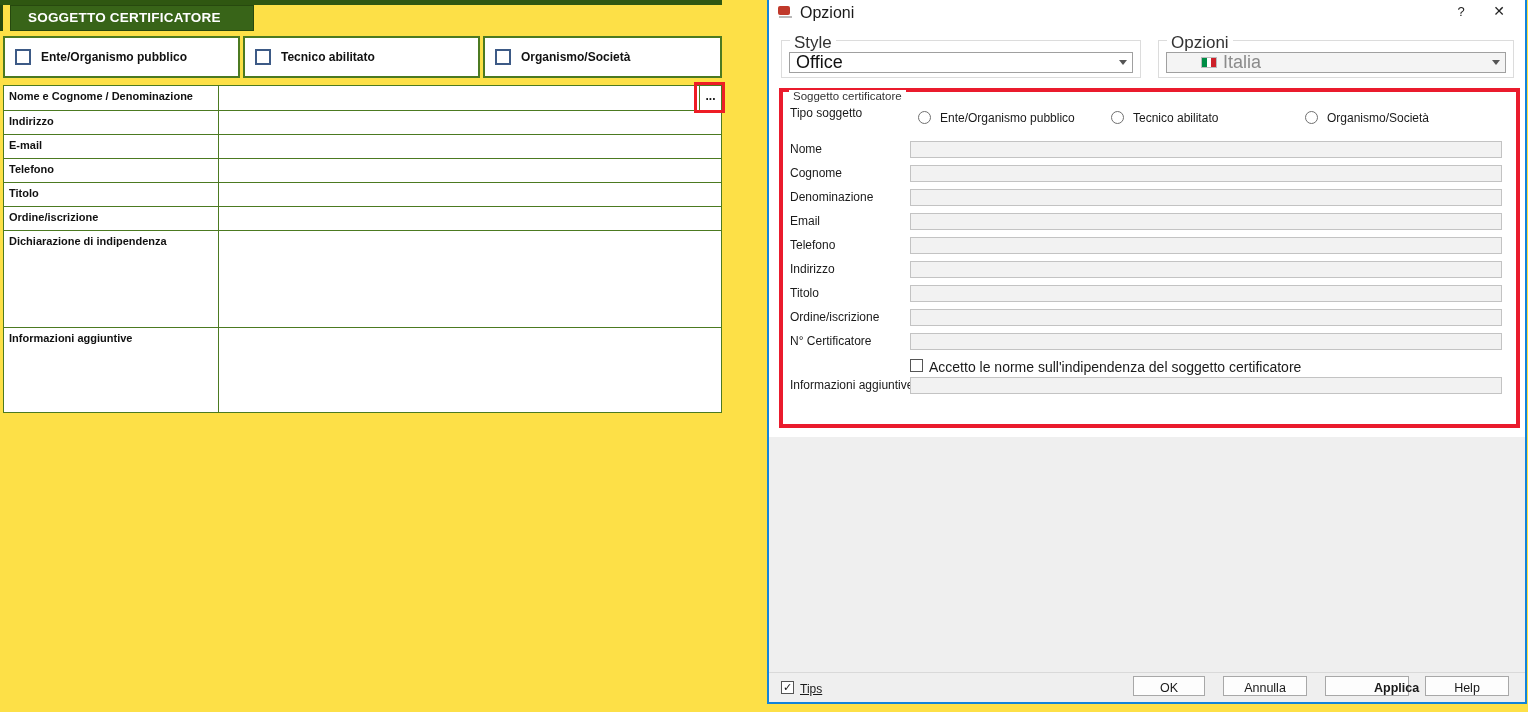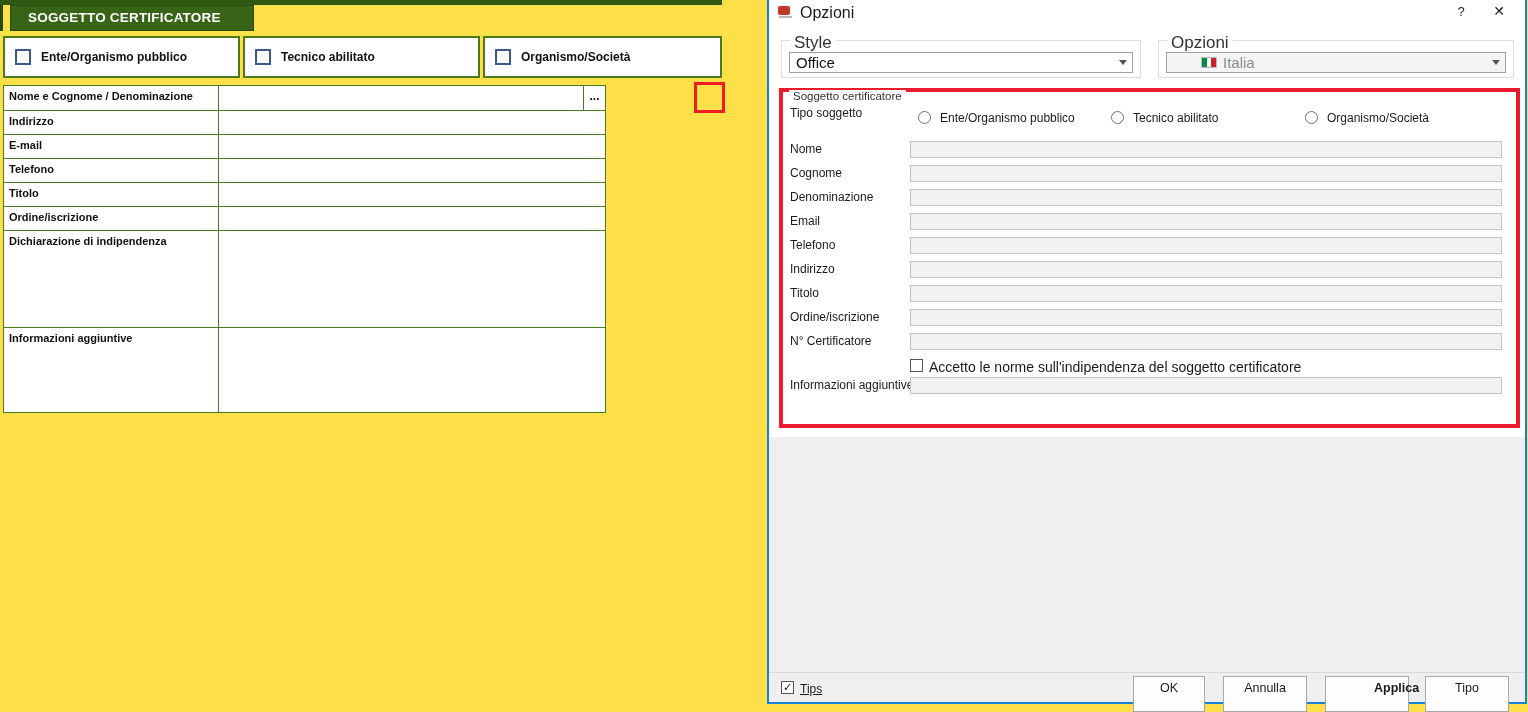--- a/index.html
+++ b/index.html
@@ -15,21 +15,21 @@
     border:1px solid #27490e; color:#fff; font-weight:bold; font-size:13.5px;
     line-height:24px; padding-left:17px; letter-spacing:.2px; }
   .cbbox { top:36px; height:42px; border:2px solid #4c7a21; display:flex;
     align-items:center; gap:10px; padding-left:10px; background:#fff; }
   .cbbox.b1 { left:3px;   width:237px; }
   .cbbox.b2 { left:243px; width:237px; }
   .cbbox.b3 { left:483px; width:239px; }
   .cbsq { width:16px; height:16px; border:2px solid #3d5a86; background:#fff; flex:0 0 auto; }
   .cblbl { font-weight:bold; font-size:12px; color:#111; }
 
-  .ltable { left:3px; top:85px; width:603px; border:1px solid #4c7a21; background:#fff; }
+  .ltable { left:3px; top:85px; width:719px; border:1px solid #4c7a21; background:#fff; }
   .rw { display:flex; height:24px; border-top:1px solid #4c7a21; }
   .rw:first-child { border-top:none; }
   .rw.tall1 { height:97px; }
   .rw.tall2 { height:85px; }
   .rw .lbl { width:215px; border-right:1px solid #4c7a21; font-weight:bold;
     font-size:11px; color:#111; padding:4px 5px 0 5px; }
   .rw .val { flex:1; display:flex; font-size:11px; color:#111; }
   .dots-cell { margin-left:auto; width:22px; border-left:1px solid #4c7a21;
     text-align:center; font-weight:bold; font-size:12px; line-height:21px; color:#111; }
   .redhl { left:694px; top:82px; width:31px; height:31px; border:3px solid #ee1c25; z-index:4; }
@@ -47,21 +47,21 @@
   .cap-help { left:680px; }
   .cap-close { left:718px; font-size:14px; }
 
   .group { border:1px solid #dcdcdc; background:#fff; }
   .grp-style  { left:12px;  top:40px; width:360px; height:38px; }
   .grp-lingua { left:389px; top:40px; width:356px; height:38px; }
   .grp-lab { position:absolute; top:-8px; left:8px; background:#fff; padding:0 4px;
     font-size:17px; color:#333; }
   .combo { position:absolute; left:7px; right:7px; top:11px; height:21px;
     border:1px solid #a0a0a0; background:#fff; display:flex; align-items:center;
-    font-size:15px; color:#111; padding-left:6px; }
+    font-size:18px; color:#111; padding-left:6px; }
   .combo.disabled { background:#f4f4f4; color:#8b8b8b;padding-left:34px; }
   .combo .txt { flex:1; }
   .combo .arrowbox { width:18px; height:100%; display:flex; align-items:center;
     justify-content:center; }
   .tri { width:0; height:0; border-left:4px solid transparent;
     border-right:4px solid transparent; border-top:5px solid #555; }
   .flag { width:16px; height:11px; display:flex; margin-right:6px; border:1px solid #bbb; }
   .flag i { flex:1; display:block; }
   .flag .fg { background:#008C45; } .flag .fw { background:#fff; } .flag .fr { background:#CD212A; }
 
@@ -83,21 +83,21 @@
     font-family:"Liberation Sans", sans-serif; }
   .chk { width:13px; height:13px; border:1px solid #555; background:#fff;
     font-size:11px; line-height:11px; text-align:center; color:#111; }
   .accept-chk { left:141px; top:359px; }
   .accept-lbl { left:160px; top:359px; font-size:14px; color:#1a1a1a; }
 
   .gray-area { left:0; top:437px; width:756px; height:265px; background:#efefef; }
   .footer { left:0; top:672px; width:756px; height:30px; border-top:1px solid #d9d9d9; }
   .tips-chk { left:12px; top:681px; }
   .tips-lbl { left:31px; top:682px; font-size:12px; color:#1a1a1a;text-decoration:underline; }
-  .btn { top:676px; height:36px; background:#fdfdfd; border:1px solid #a8a8a8;
+  .btn { top:676px; height:20px; background:#fdfdfd; border:1px solid #a8a8a8;
     font-size:12.5px; color:#1a1a1a; text-align:center; line-height:22px; }
   .btn.bold { font-weight:bold;padding-left:48px; }
   .btn-ok      { left:364px; width:72px; }
   .btn-annulla { left:454px; width:84px; }
   .btn-applica { left:556px; width:84px; }
   .btn-help    { left:656px; width:84px; }
 </style>
 </head>
 <body>
 
@@ -253,16 +253,16 @@
     </div>
 
     <div class="abs gray-area"></div>
 
     <div class="abs footer"></div>
     <span class="abs chk tips-chk"><span>✓</span></span>
     <span class="abs tips-lbl">Tips</span>
     <div class="abs btn btn-ok">OK</div>
     <div class="abs btn btn-annulla">Annulla</div>
     <div class="abs btn bold btn-applica">Applica</div>
-    <div class="abs btn btn-help">Tipo</div>
+    <div class="abs btn btn-help">Help</div>
   </div>
 
 </div>
 
 </body></html>

